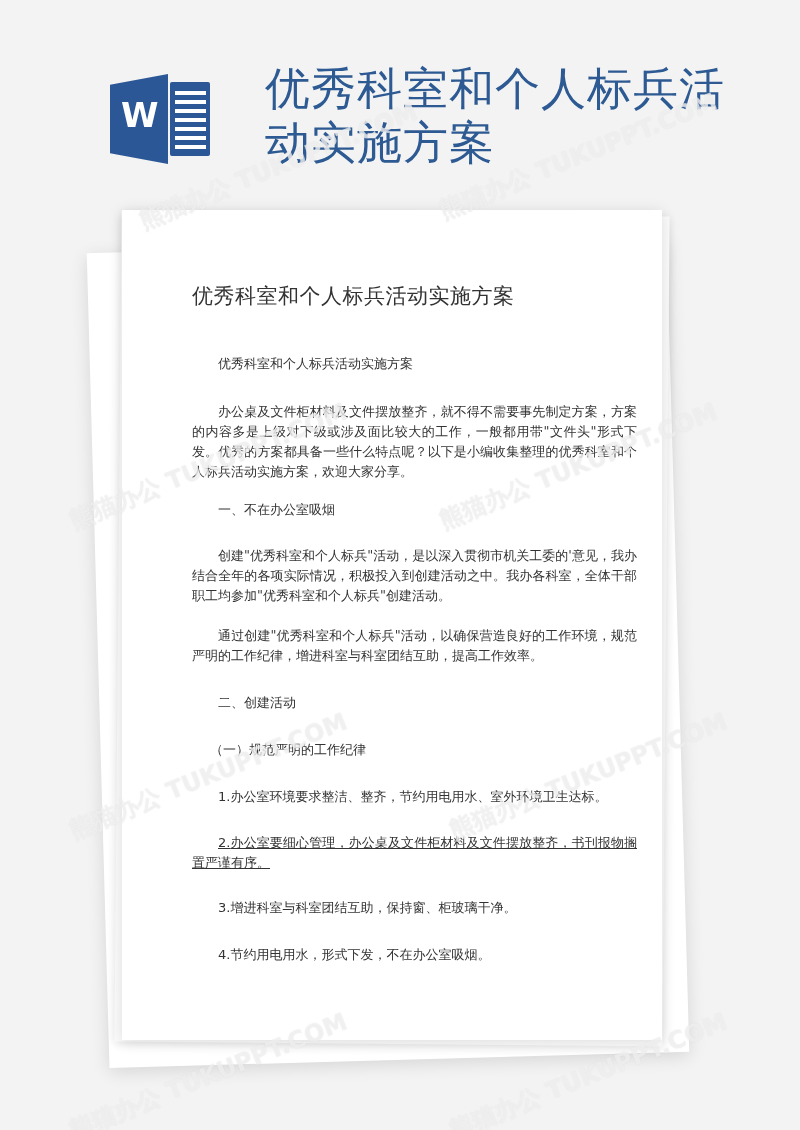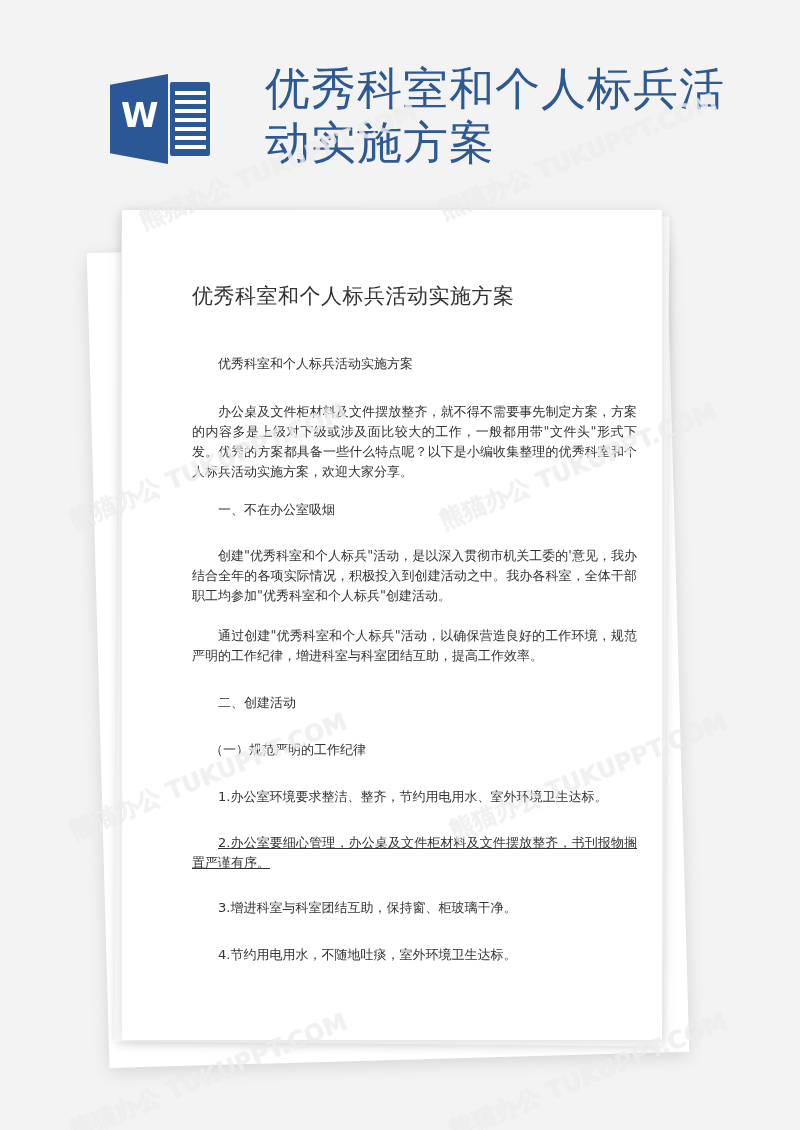--- a/index.html
+++ b/index.html
@@ -182,21 +182,21 @@
 
     <p class="p-a">创建"优秀科室和个人标兵"活动，是以深入贯彻市机关工委的'意见，我办结合全年的各项实际情况，积极投入到创建活动之中。我办各科室，全体干部职工均参加"优秀科室和个人标兵"创建活动。</p>
     <p class="p-b">通过创建"优秀科室和个人标兵"活动，以确保营造良好的工作环境，规范严明的工作纪律，增进科室与科室团结互助，提高工作效率。</p>
 
     <p class="h-two">二、创建活动</p>
     <p class="h-sub">（一）规范严明的工作纪律</p>
 
     <p class="li-1"><span class="num">1.</span><span>办公室环境要求整洁、整齐，节约用电用水、室外环境卫生达标。</span></p>
     <p class="li-2"><span class="num">2.</span><span>办公室要细心管理，办公桌及文件柜材料及文件摆放整齐，书刊报物搁置严谨有序。</span></p>
     <p class="li-3"><span class="num">3.</span><span>增进科室与科室团结互助，保持窗、柜玻璃干净。</span></p>
-    <p class="li-4"><span class="num">4.</span><span>节约用电用水，不随地吐痰，室外环境卫生达标。</span></p>
+    <p class="li-4"><span class="num">4.</span><span>节约用电用水，形式下发，不在办公室吸烟。</span></p>
   </div>
 </div>
 
 <div class="wm" style="left:130px; top:150px;">熊猫办公 TUKUPPT.COM</div>
 <div class="wm" style="left:430px; top:140px;">熊猫办公 TUKUPPT.COM</div>
 <div class="wm" style="left:60px; top:450px;">熊猫办公 TUKUPPT.COM</div>
 <div class="wm" style="left:430px; top:450px;">熊猫办公 TUKUPPT.COM</div>
 <div class="wm" style="left:60px; top:760px;">熊猫办公 TUKUPPT.COM</div>
 <div class="wm" style="left:440px; top:760px;">熊猫办公 TUKUPPT.COM</div>
 <div class="wm" style="left:60px; top:1060px;">熊猫办公 TUKUPPT.COM</div>

